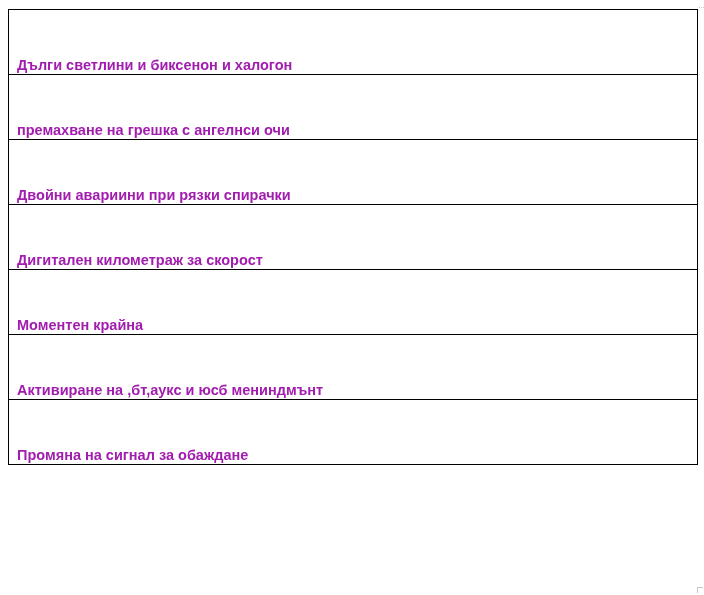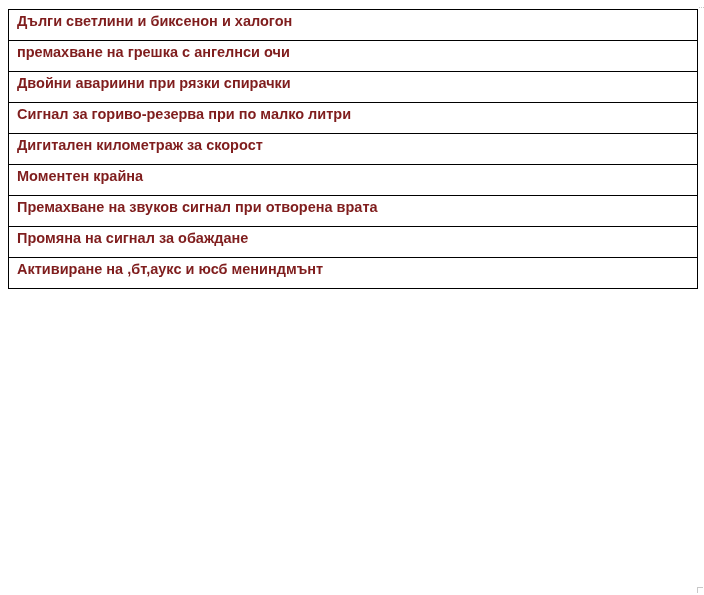--- a/index.html
+++ b/index.html
@@ -29,21 +29,22 @@
       padding: 0 0 0 8px;
       vertical-align: top;
       box-sizing: border-box;
     }
     table.features td span {
       display: block;
       font-weight: bold;
       font-size: 14.5px;
       line-height: 18px;
       padding-top: 2px;
-      color: #7f1d1d;
+      color: #a21caf;
+      margin-top: 44px;
     }
     .corner-mark {
       position: absolute;
       width: 5px;
       height: 5px;
       border-left: 1px solid #c8c8c8;
       border-top: 1px solid #c8c8c8;
     }
     .corner-mark.tr {
       left: 699px;
@@ -72,45 +73,35 @@
             <span>премахване на грешка с ангелнси очи</span>
           </td>
         </tr>
       <tr>
           <td>
             <span>Двойни авариини при рязки спирачки</span>
           </td>
         </tr>
       <tr>
           <td>
-            <span>Сигнал за гориво-резерва при по малко литри</span>
-          </td>
-        </tr>
-      <tr>
-          <td>
             <span>Дигитален километраж за скорост</span>
           </td>
         </tr>
       <tr>
           <td>
             <span>Моментен крайна</span>
           </td>
         </tr>
       <tr>
           <td>
-            <span>Премахване на звуков сигнал при отворена врата</span>
+            <span>Активиране на ,бт,аукс и юсб мениндмънт</span>
           </td>
         </tr>
       <tr>
           <td>
             <span>Промяна на сигнал за обаждане</span>
-          </td>
-        </tr>
-      <tr>
-          <td>
-            <span>Активиране на ,бт,аукс и юсб мениндмънт</span>
           </td>
         </tr>
     </tbody>
   </table>
   <div class="corner-mark tr"></div>
   <div class="corner-mark br"></div>
 </div>
 
 </body></html>

